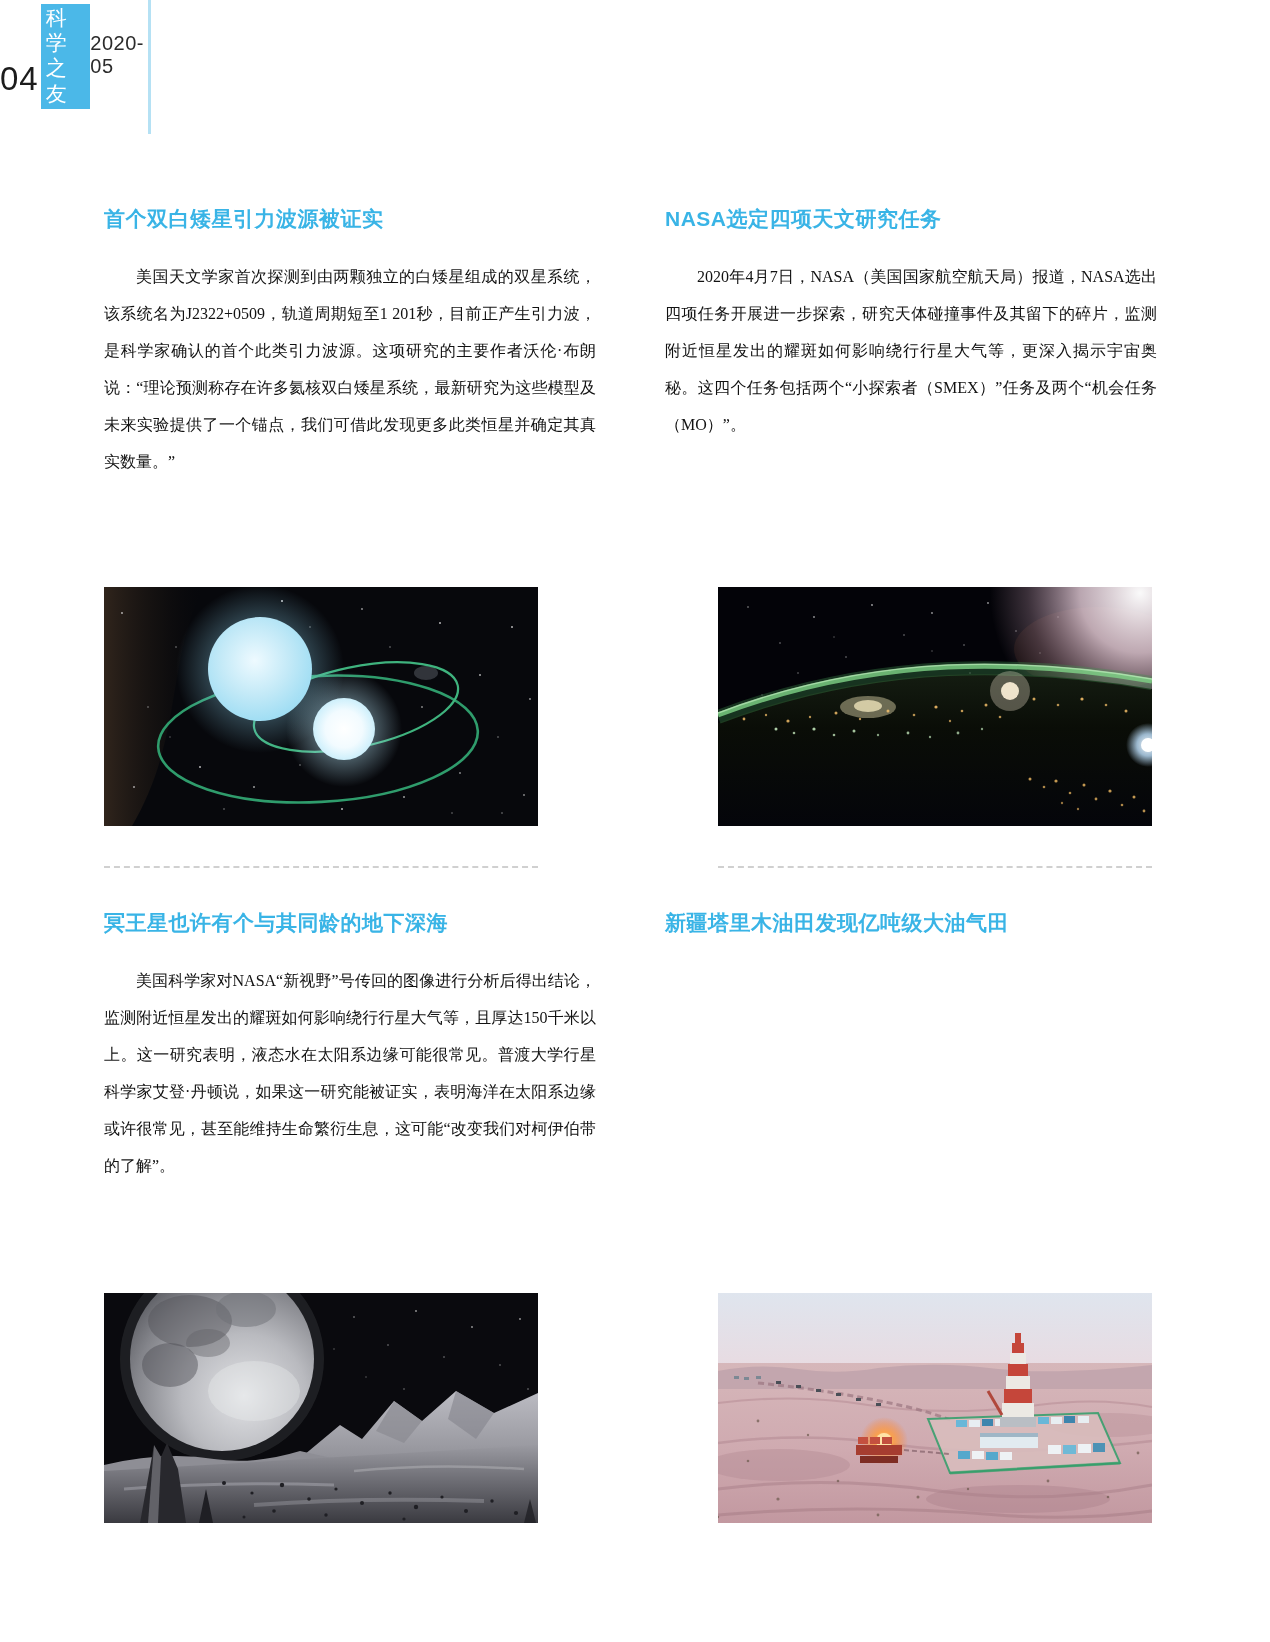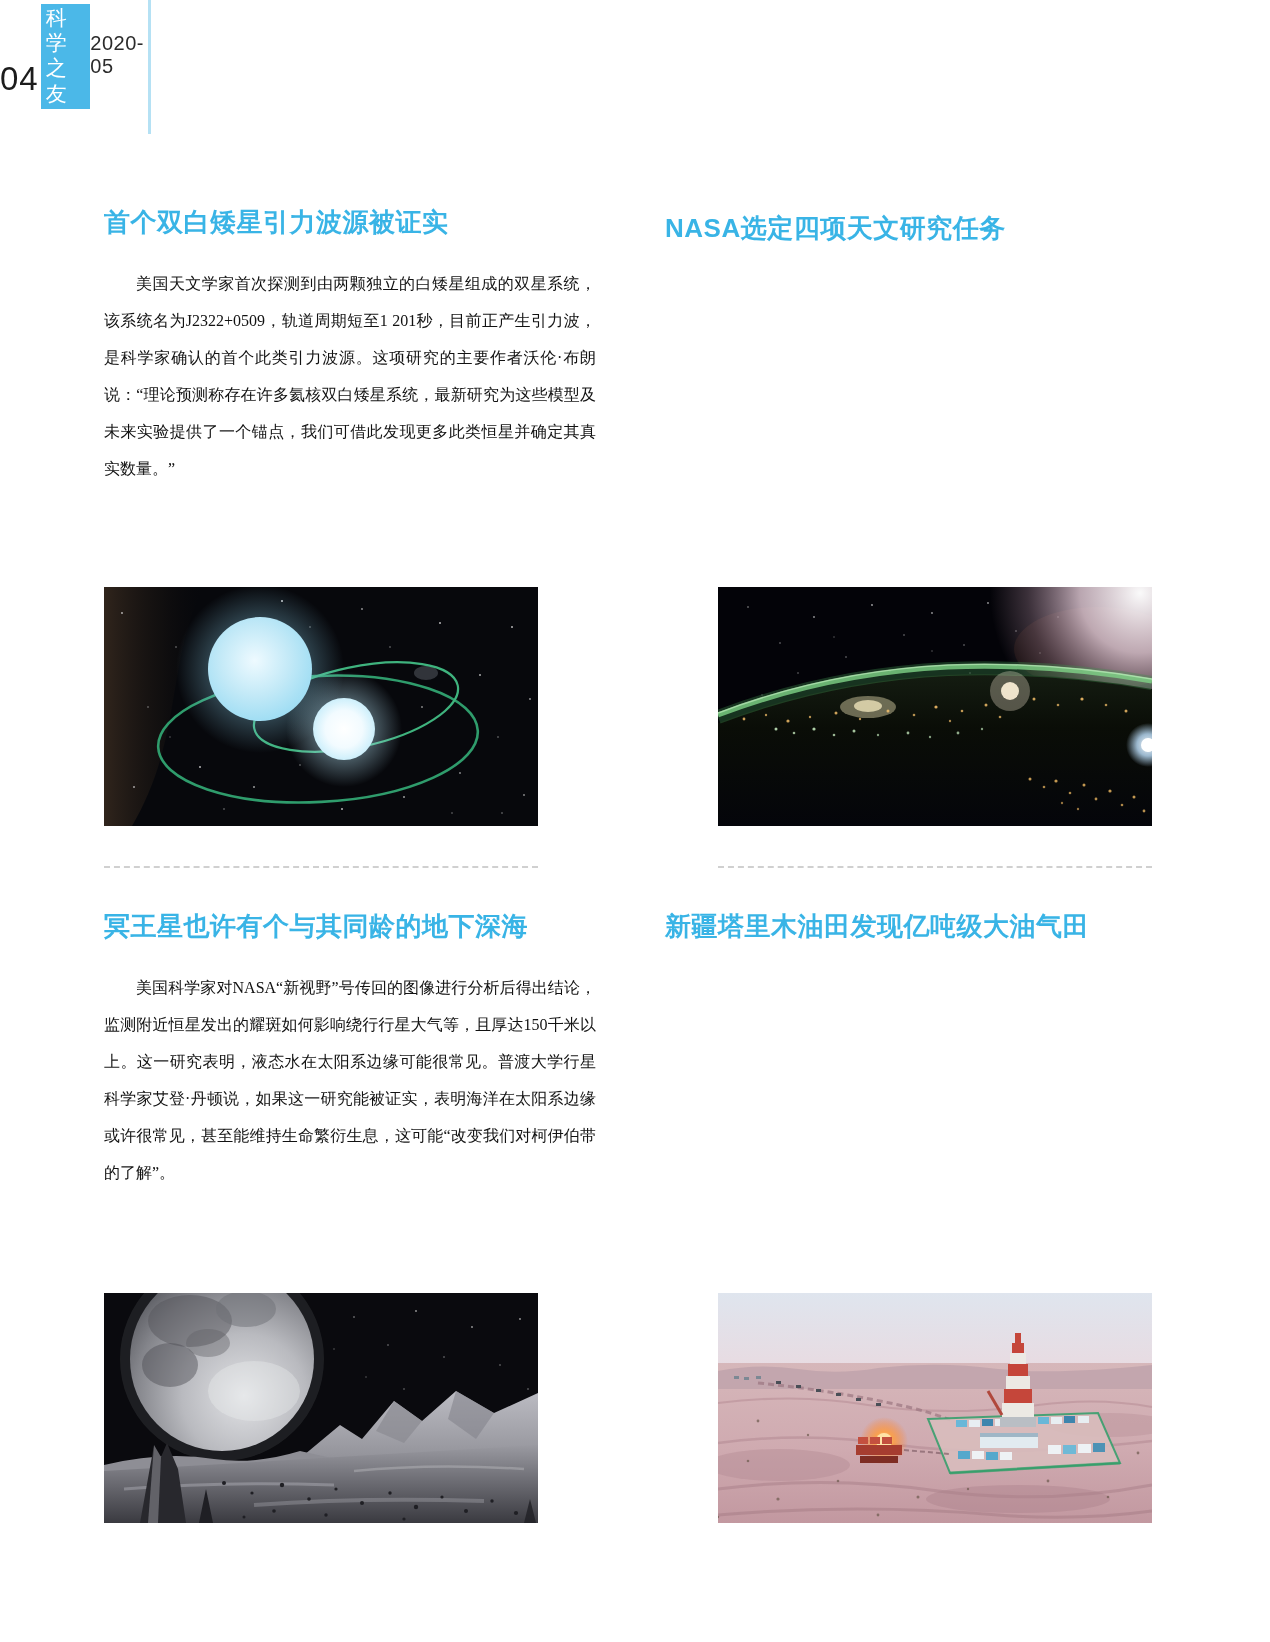--- a/index.html
+++ b/index.html
@@ -10,30 +10,30 @@
   }
   
   .masthead{position:absolute;left:0;top:0;width:146px;display:flex;align-items:center;}
   .masthead-rule{position:absolute;left:148px;top:0;width:3px;height:134px;background:#b5e1f4;}
   .page-number{margin-top:48px;font-size:33px;letter-spacing:1px;color:#1c1c1c;line-height:1.0;padding-right:2px;}
   .magazine-badge{margin-top:4px;background:#4bb8e8;color:#ffffff;font-size:21px;line-height:1.2;padding:1px 5px 3px;}
   .issue{margin-top:2px;font-size:20px;color:#2b2b2b;letter-spacing:0.5px;padding-right:2px;}
   
   .article{position:absolute;width:492px;}
   .article h2{
-    margin:0 0 26px 0;font-size:26px;font-weight:600;color:#39b4e6;
+    margin:0 0 26px 0;font-size:21px;font-weight:600;color:#39b4e6;
     letter-spacing:0.5px;line-height:1.25;
   }
   .article p{
     margin:0;font-family:"Liberation Serif","DejaVu Serif",serif;
     font-size:16px;line-height:37px;color:#121212;
     text-align:justify;text-indent:2em;
   }
   .article-1{left:104px;top:206px;}
-  .article-2{left:665px;top:212px;}
+  .article-2{left:665px;top:206px;}
   .article-3{left:104px;top:910px;}
   .article-4{left:665px;top:910px;}
   
   .figure{position:absolute;margin:0;line-height:0;}
   .figure svg{display:block;width:100%;height:100%;}
   .figure-1{left:104px;top:587px;width:434px;height:239px;}
   .figure-2{left:718px;top:587px;width:434px;height:239px;}
   .figure-3{left:104px;top:1293px;width:434px;height:230px;}
   .figure-4{left:718px;top:1293px;width:434px;height:230px;}
   
@@ -121,20 +121,21 @@
       <ellipse cx="252" cy="120" rx="104" ry="40" fill="none" stroke="#3fb37e" stroke-width="2.2" transform="rotate(-12 252 120)"></ellipse>
       <circle cx="156" cy="82" r="84" fill="url(#g-halo-big)"></circle>
       <circle cx="156" cy="82" r="52" fill="url(#g-star-big)"></circle>
       <circle cx="240" cy="142" r="58" fill="url(#g-halo-small)"></circle>
       <circle cx="240" cy="142" r="31" fill="url(#g-star-small)"></circle>
     </svg>
   </figure>
 
   <section class="article article-2">
     <h2>NASA选定四项天文研究任务</h2>
+    <p>2020年4月7日，NASA（美国国家航空航天局）报道，NASA选出四项任务开展进一步探索，研究天体碰撞事件及其留下的碎片，监测附近恒星发出的耀斑如何影响绕行行星大气等，更深入揭示宇宙奥秘。这四个任务包括两个“小探索者（SMEX）”任务及两个“机会任务（MO）”。</p>
   </section>
   <figure class="figure figure-2">
     <svg viewBox="0 0 434 239" preserveAspectRatio="none" role="img">
       <defs>
         <radialGradient id="g-flare">
           <stop offset="0%" stop-color="#ffffff" stop-opacity="0.98"></stop>
             <stop offset="40%" stop-color="#f6dce8" stop-opacity="0.75"></stop>
             <stop offset="75%" stop-color="#caa3b8" stop-opacity="0.28"></stop>
             <stop offset="100%" stop-color="#caa3b8" stop-opacity="0"></stop>
         </radialGradient>

